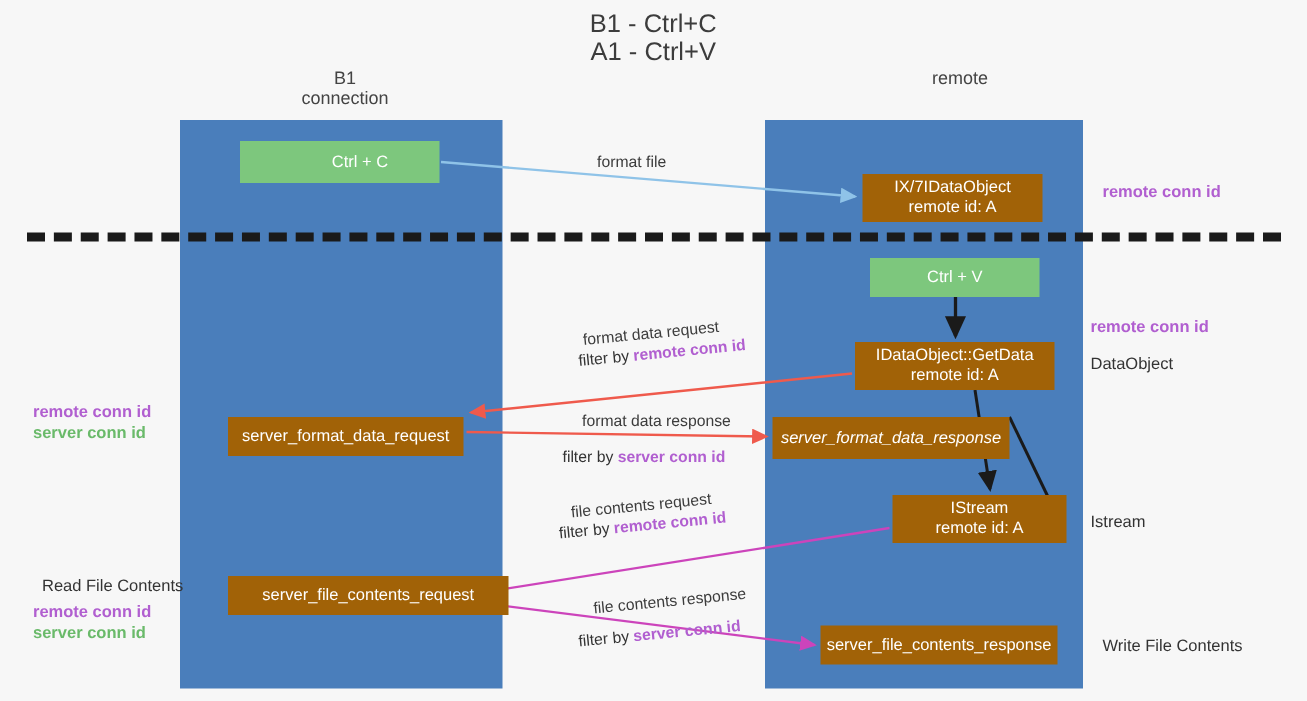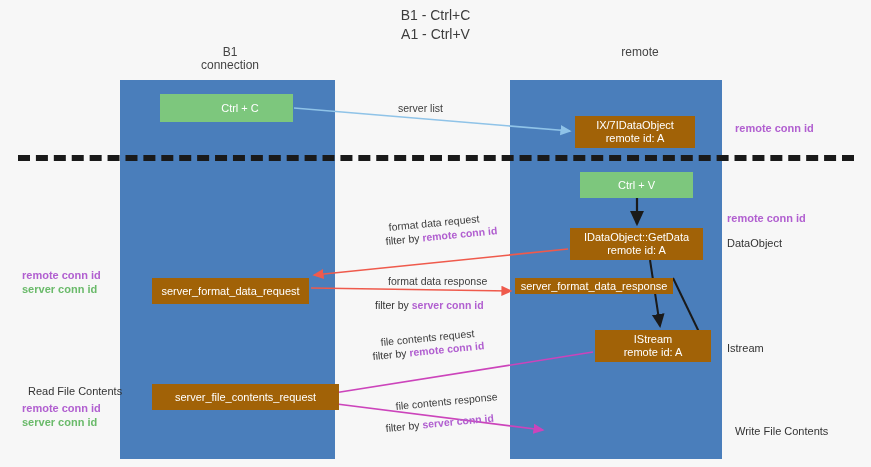--- a/index.html
+++ b/index.html
@@ -13,21 +13,21 @@
   #stage{position:absolute;left:0;top:0;width:871px;height:467px;}
 
   
   .lane{position:absolute;background:#4a7ebb;}
   #lane-b1{left:120px;top:80px;width:215px;height:379px;}
   #lane-a1{left:510px;top:80px;width:212px;height:379px;}
 
   
   #title{
     position:absolute;left:0;top:6px;width:871px;
-    text-align:center;color:#3c3c3c;font-size:14px;line-height:19px;
+    text-align:center;color:#3c3c3c;font-size:17px;line-height:19px;
   }
   .col-head{
     position:absolute;text-align:center;color:#444;
     font-size:12px;line-height:13px;
   }
   #head-b1{left:150px;top:46px;width:160px;}
   #head-a1{left:560px;top:46px;width:160px;}
 
   
   .node{
@@ -37,21 +37,21 @@
   }
   .node.green{background:#7dc77d;}
   .node.orange{background:#a16207;}
   .node .l2{font-size:11px;}
 
   #n-ctrlc{left:160px;top:94px;width:133px;height:28px;padding-left:27px;}
   #n-idataobject{left:575px;top:116px;width:120px;height:32px;}
   #n-ctrlv{left:580px;top:172px;width:113px;height:26px;}
   #n-getdata{left:570px;top:228px;width:133px;height:32px;}
   #n-fmtreq{left:152px;top:278px;width:157px;height:26px;}
-  #n-fmtresp{left:515px;top:278px;width:158px;height:16px;}
+  #n-fmtresp{left:515px;top:278px;width:158px;height:28px;font-style:italic;}
   #n-istream{left:595px;top:330px;width:116px;height:32px;}
   #n-filereq{left:152px;top:384px;width:187px;height:26px;}
   #n-fileresp{left:547px;top:417px;width:158px;height:26px;}
 
   
   .side{
     position:absolute;font-size:11px;line-height:14px;color:#333;
     white-space:nowrap;
   }
   .purple{color:#b15fd0;font-weight:bold;}
@@ -176,23 +176,26 @@
 
   <div class="node orange" id="n-istream">
     <span>IStream</span>
     <span class="l2">remote id: A</span>
   </div>
 
   <div class="node orange" id="n-filereq">
     <span>server_file_contents_request</span>
   </div>
 
+  <div class="node orange" id="n-fileresp">
+    <span>server_file_contents_response</span>
+  </div>
 
   <div class="elabel" id="e-formatlist">
-    <span>server list</span>
+    <span>format file</span>
   </div>
 
   <div class="elabel rot-up" id="e-fdreq1">
     <span>format data request</span>
   </div>
   <div class="elabel rot-up" id="e-fdreq2">
     <span class="plain">filter by </span><span class="purple">remote conn id</span>
   </div>
 
   <div class="elabel" id="e-fdresp1">

